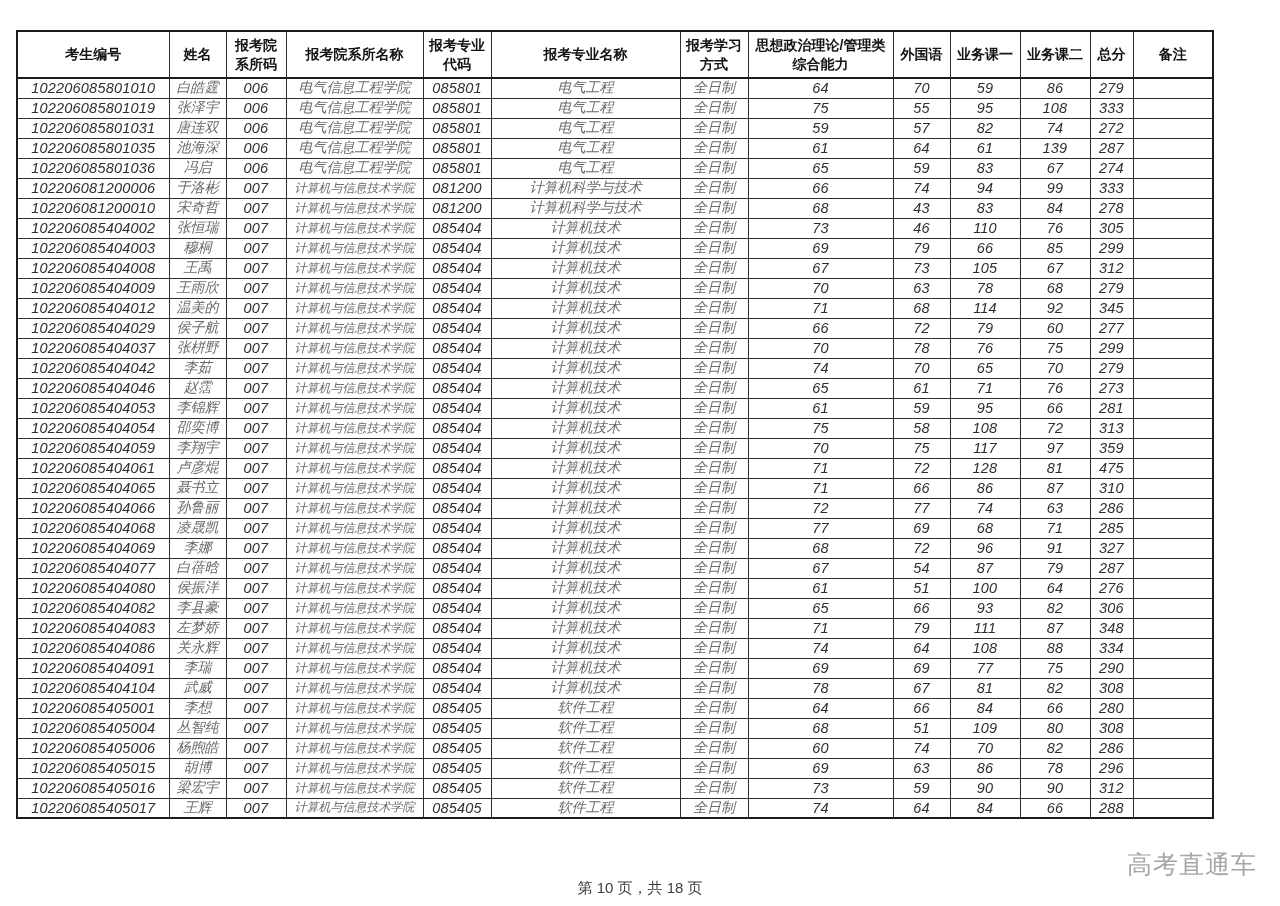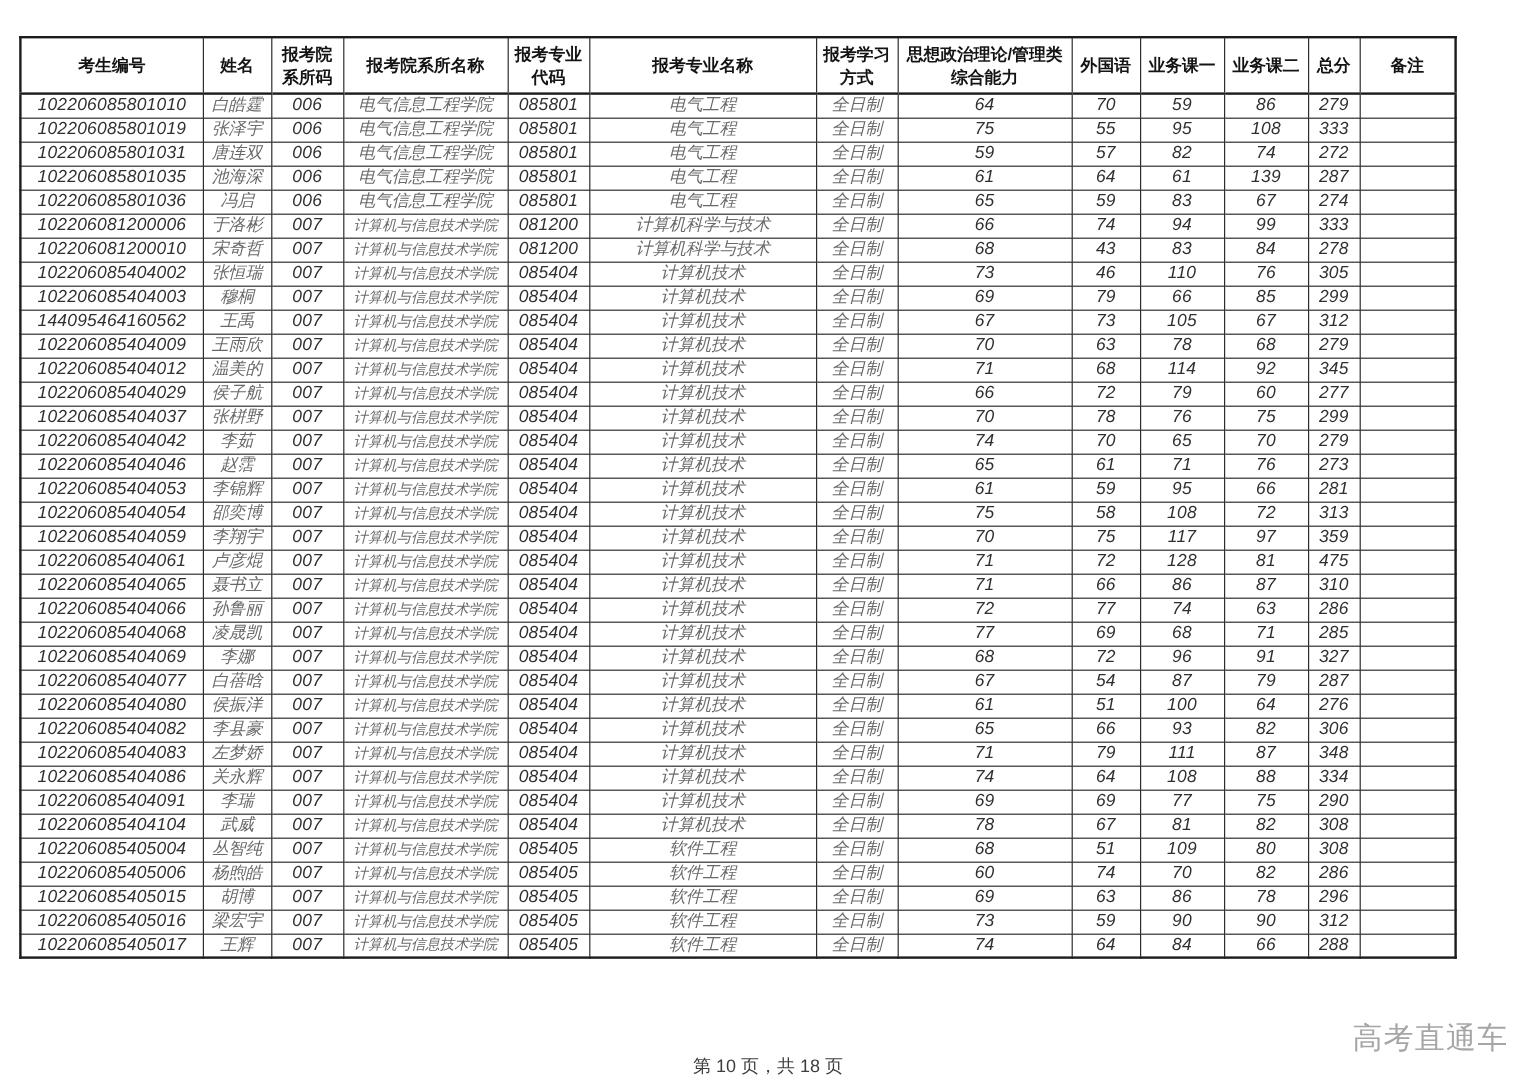--- a/index.html
+++ b/index.html
@@ -254,21 +254,21 @@
           <td class="cn">计算机技术</td>
           <td class="cn">全日制</td>
           <td class="num">69</td>
           <td class="num">79</td>
           <td class="num">66</td>
           <td class="num">85</td>
           <td class="num">299</td>
           <td class="cn"></td>
         </tr>
         <tr>
-          <td class="num">144095464160562</td>
+          <td class="num">102206085404008</td>
           <td class="cn">王禹</td>
           <td class="num">007</td>
           <td class="cn shrink">计算机与信息技术学院</td>
           <td class="num">085404</td>
           <td class="cn">计算机技术</td>
           <td class="cn">全日制</td>
           <td class="num">67</td>
           <td class="num">73</td>
           <td class="num">105</td>
           <td class="num">67</td>
@@ -581,20 +581,35 @@
           <td class="num">007</td>
           <td class="cn shrink">计算机与信息技术学院</td>
           <td class="num">085404</td>
           <td class="cn">计算机技术</td>
           <td class="cn">全日制</td>
           <td class="num">78</td>
           <td class="num">67</td>
           <td class="num">81</td>
           <td class="num">82</td>
           <td class="num">308</td>
+          <td class="cn"></td>
+        </tr>
+        <tr>
+          <td class="num">102206085405001</td>
+          <td class="cn">李想</td>
+          <td class="num">007</td>
+          <td class="cn shrink">计算机与信息技术学院</td>
+          <td class="num">085405</td>
+          <td class="cn">软件工程</td>
+          <td class="cn">全日制</td>
+          <td class="num">64</td>
+          <td class="num">66</td>
+          <td class="num">84</td>
+          <td class="num">66</td>
+          <td class="num">280</td>
           <td class="cn"></td>
         </tr>
         <tr>
           <td class="num">102206085405004</td>
           <td class="cn">丛智纯</td>
           <td class="num">007</td>
           <td class="cn shrink">计算机与信息技术学院</td>
           <td class="num">085405</td>
           <td class="cn">软件工程</td>
           <td class="cn">全日制</td>

